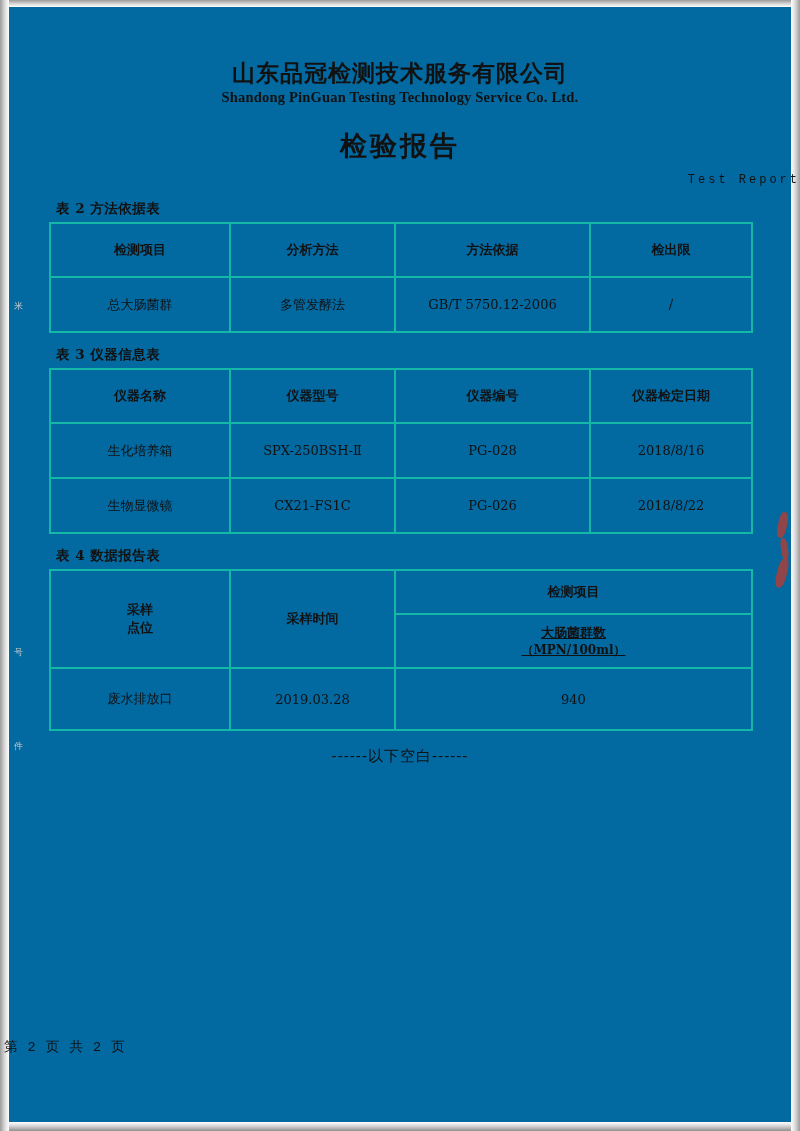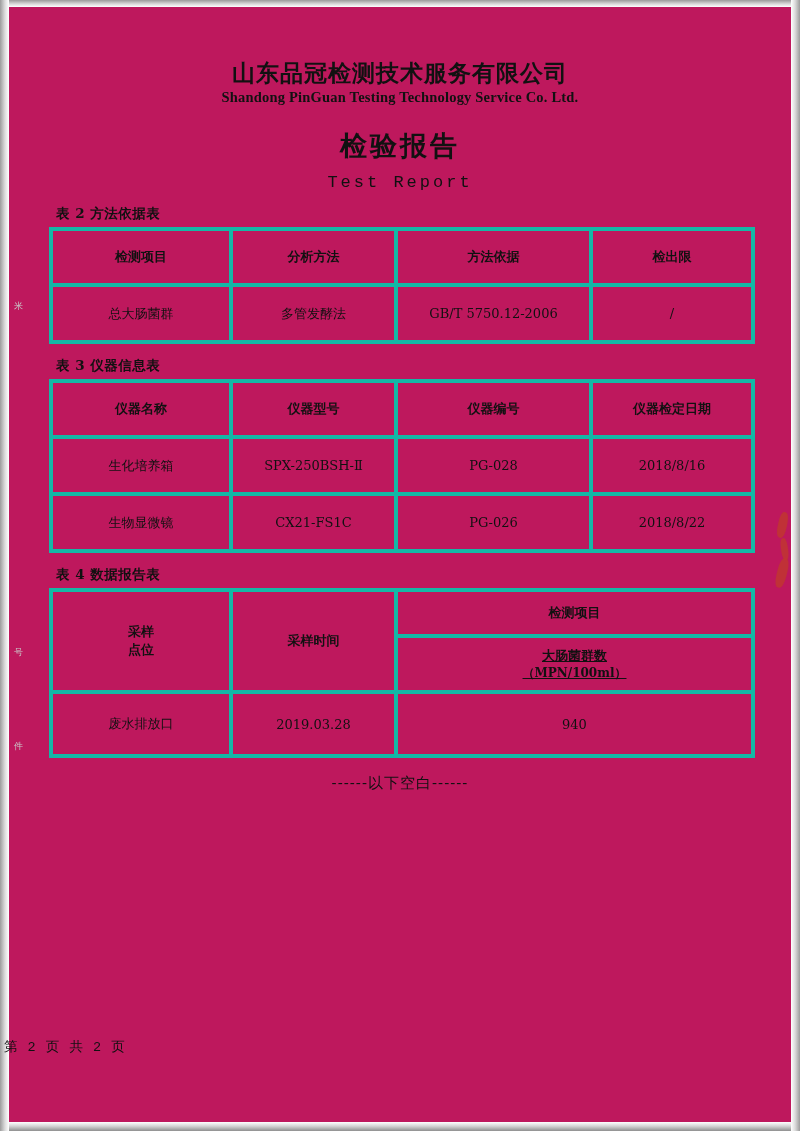--- a/index.html
+++ b/index.html
@@ -8,21 +8,21 @@
     background: #8a8a8a;
   }
   body {
     font-family: "Liberation Serif", serif;
   }
   .page {
     position: relative;
     width: 800px;
     height: 1131px;
     margin: 0 auto;
-    background: #be185d;
+    background: #0369a1;
     overflow: hidden;
     box-sizing: border-box;
   }
   
   .edge-top, .edge-bottom, .edge-left, .edge-right {
     position: absolute;
     background: #cfcfcf;
   }
   .edge-top    { left: 0; top: 0; width: 800px; height: 7px;
                  background: linear-gradient(180deg,#9a9a9a 0%,#d8d8d8 55%,#ffffff 100%); }
@@ -62,44 +62,45 @@
   .doc-title-cn {
     font-family: "DejaVu Serif", serif;
     font-weight: bold;
     font-size: 27px;
     letter-spacing: 3px;
     color: #111;
     margin-top: 22px;
   }
   .doc-title-en {
     font-family: "Liberation Mono", monospace;
-    font-size: 17px;
+    font-size: 12px;
     letter-spacing: 3px;
     color: #111;
     margin-top: 9px;
+    text-align: right;
   }
 
   .tbl-caption {
     font-family: "DejaVu Serif", serif;
     font-weight: bold;
     font-size: 13.5px;
     color: #111;
     margin: 0 0 4px 56px;
     letter-spacing: 0.5px;
   }
   .caption-gap { margin-top: 13px; }
 
   table.rpt {
     border-collapse: collapse;
     margin: 0 0 0 49px;
     width: 702px;
     table-layout: fixed;
   }
   table.rpt td, table.rpt th {
-    border: 4px solid #14b8a6;
+    border: 2px solid #14b8a6;
     text-align: center;
     vertical-align: middle;
     font-family: "DejaVu Serif", serif;
     font-size: 13px;
     color: #111;
     padding: 0 2px;
   }
   table.rpt th {
     font-weight: bold;
     height: 52px;

